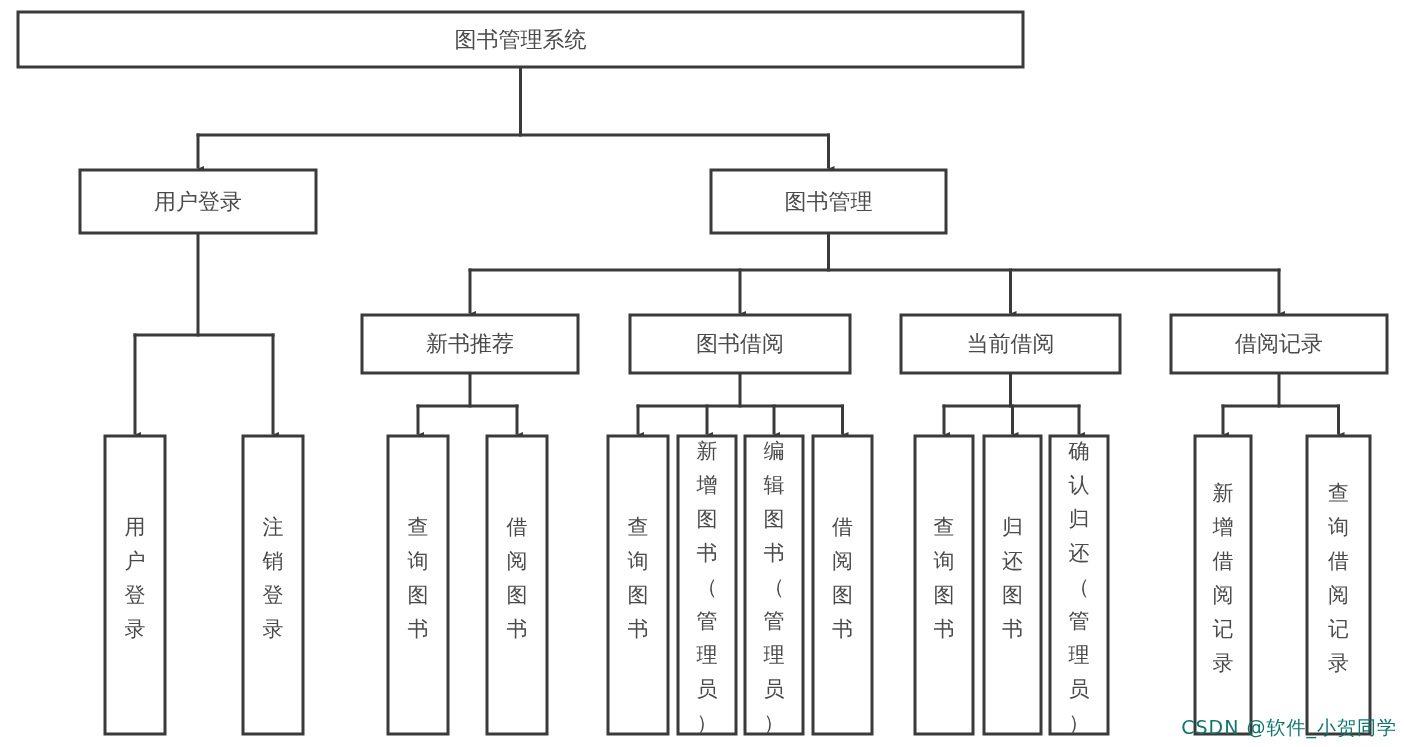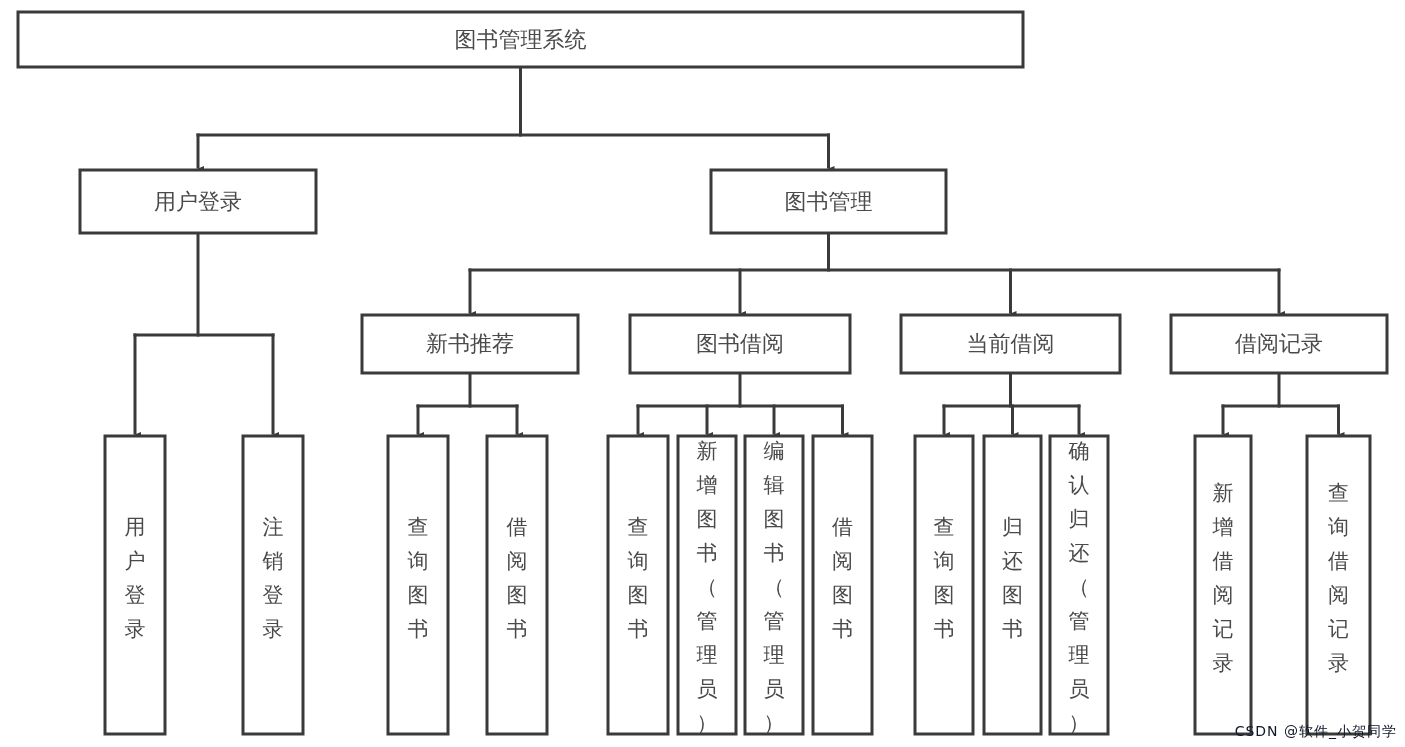--- a/index.html
+++ b/index.html
@@ -6,21 +6,21 @@
   body{width:1405px;height:747px;overflow:hidden;
        font-family:"DejaVu Sans","Liberation Sans",sans-serif;}
   #stage{position:relative;width:1405px;height:747px;background:#fff;}
   svg#diagram{position:absolute;left:0;top:0;width:1405px;height:747px;}
   .node-rect{fill:#ffffff;stroke:#3a3a3a;stroke-width:3;}
   .conn{stroke:#3a3a3a;stroke-width:3;fill:none;stroke-linecap:square;}
   .node-label{fill:#4a4a4a;font-family:"DejaVu Sans","Liberation Sans",sans-serif;
               font-size:22px;text-anchor:middle;dominant-baseline:middle;}
   .leaf-label{fill:#4a4a4a;font-family:"DejaVu Sans","Liberation Sans",sans-serif;
               font-size:21px;}
-  .watermark{position:absolute;right:8px;bottom:6px;color:#0f172a;font-size:14px;
+  .watermark{position:absolute;right:8px;bottom:6px;color:#0f766e;font-size:19px;
              font-family:"DejaVu Sans","Liberation Sans",sans-serif;
              letter-spacing:1px;white-space:nowrap;}
 </style>
 </head>
 <body>
 
 <div id="stage">
   <svg id="diagram" viewBox="0 0 1405 747">
     <defs>
       <marker id="arrow" markerWidth="10" markerHeight="12" refX="1" refY="6" orient="auto" markerUnits="userSpaceOnUse">

